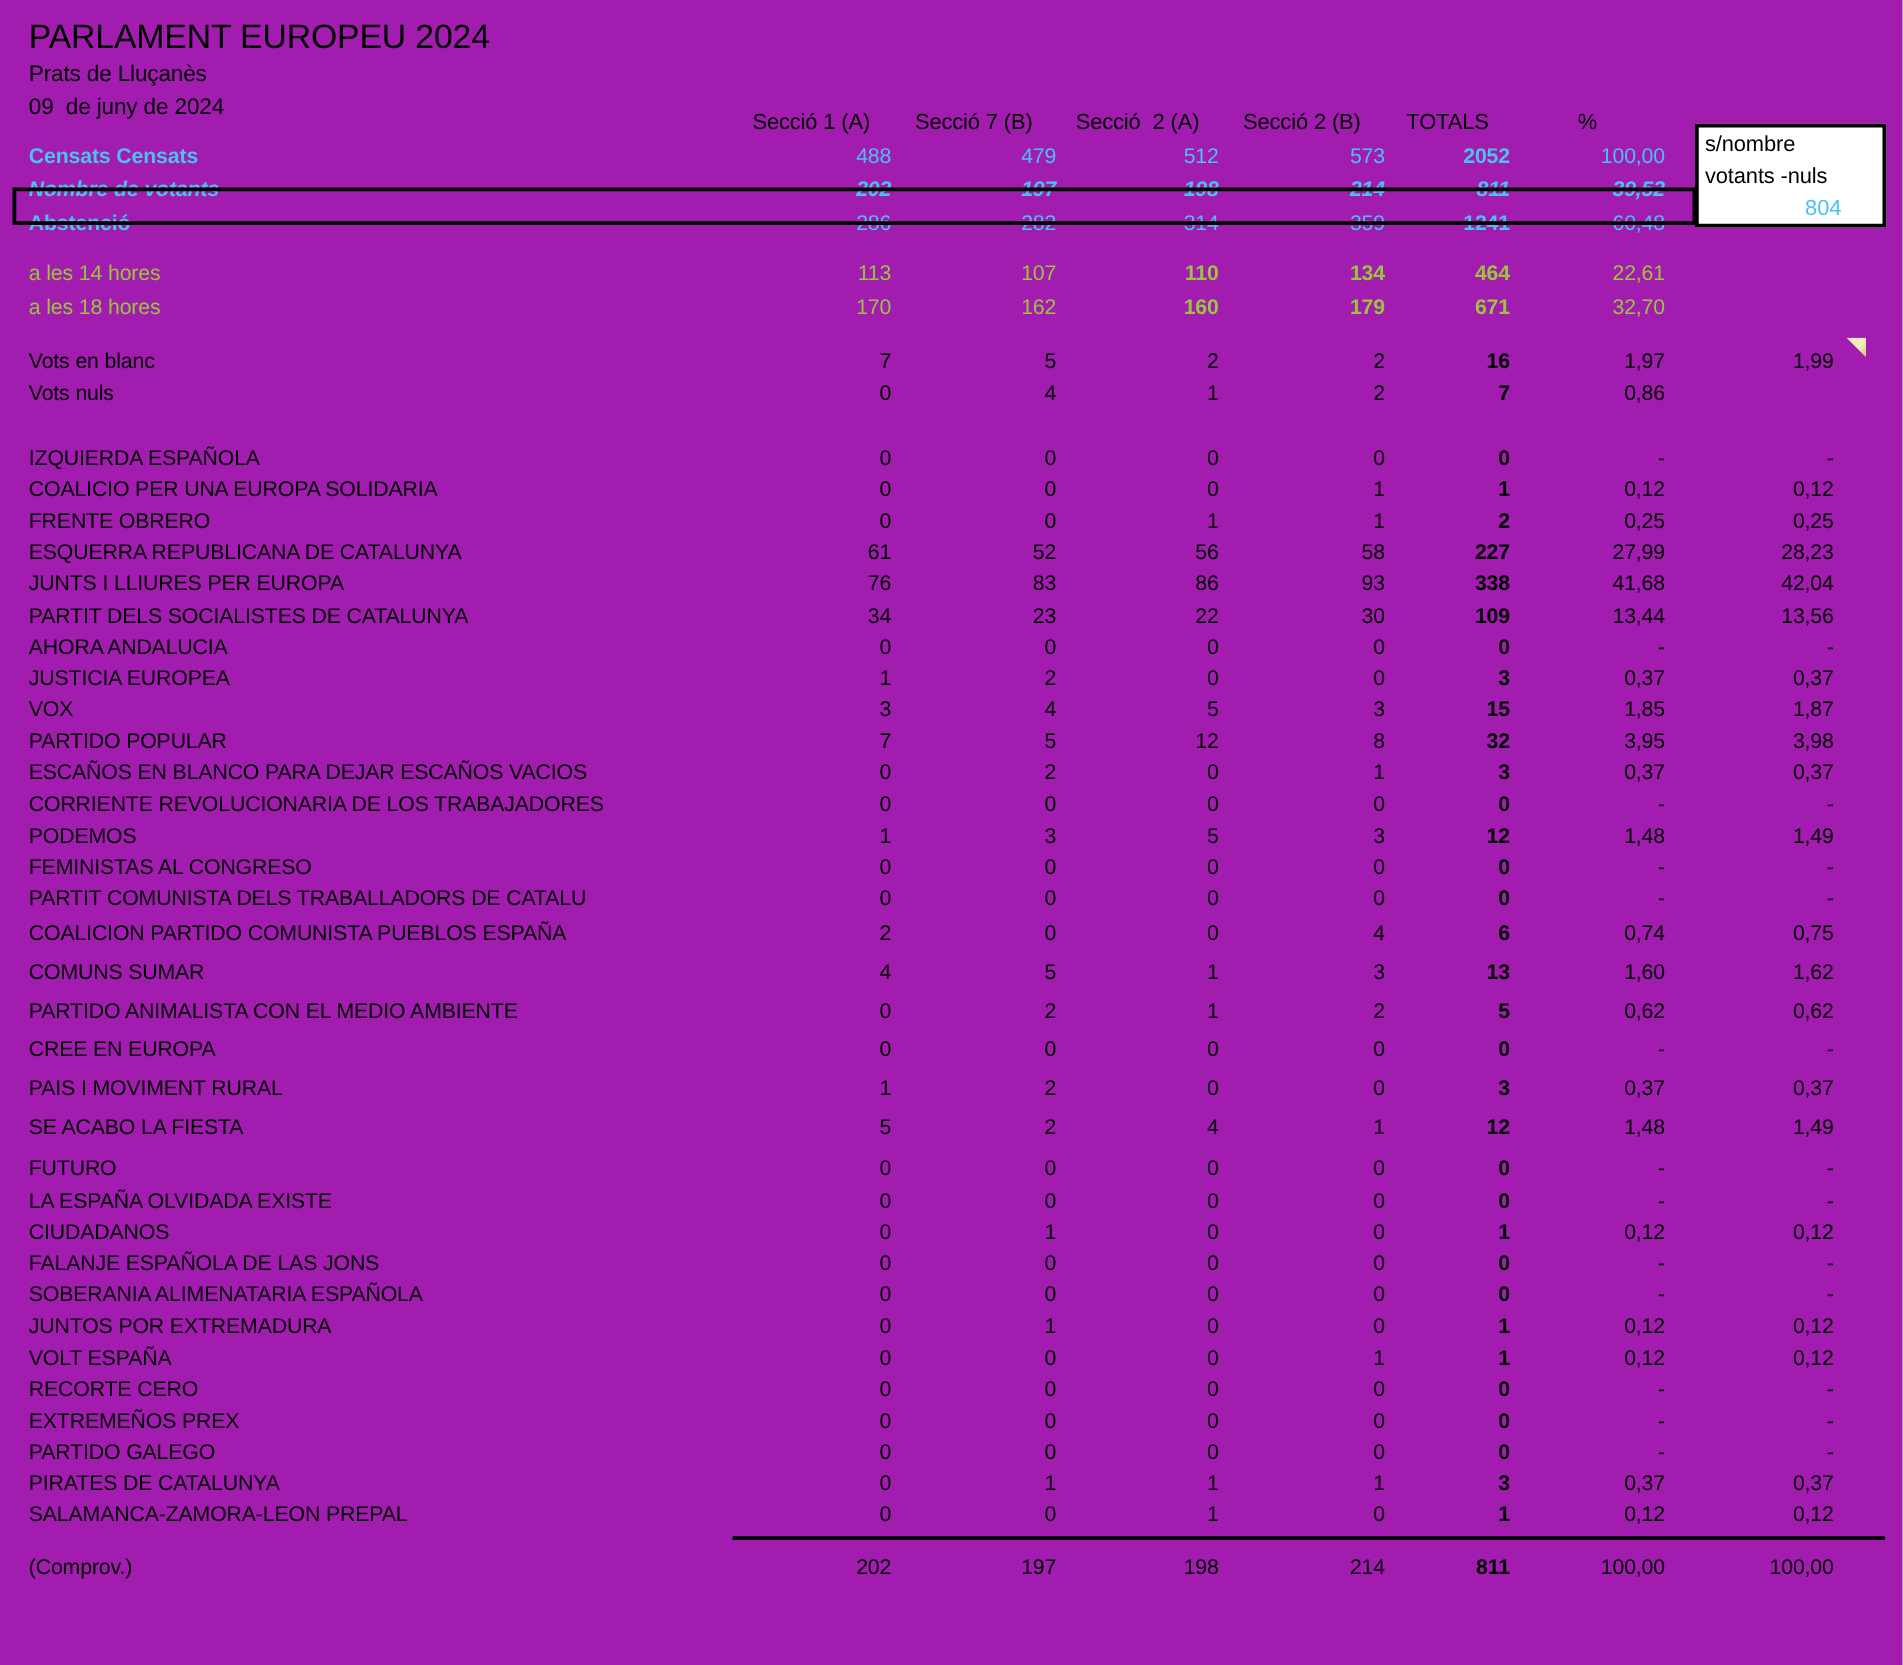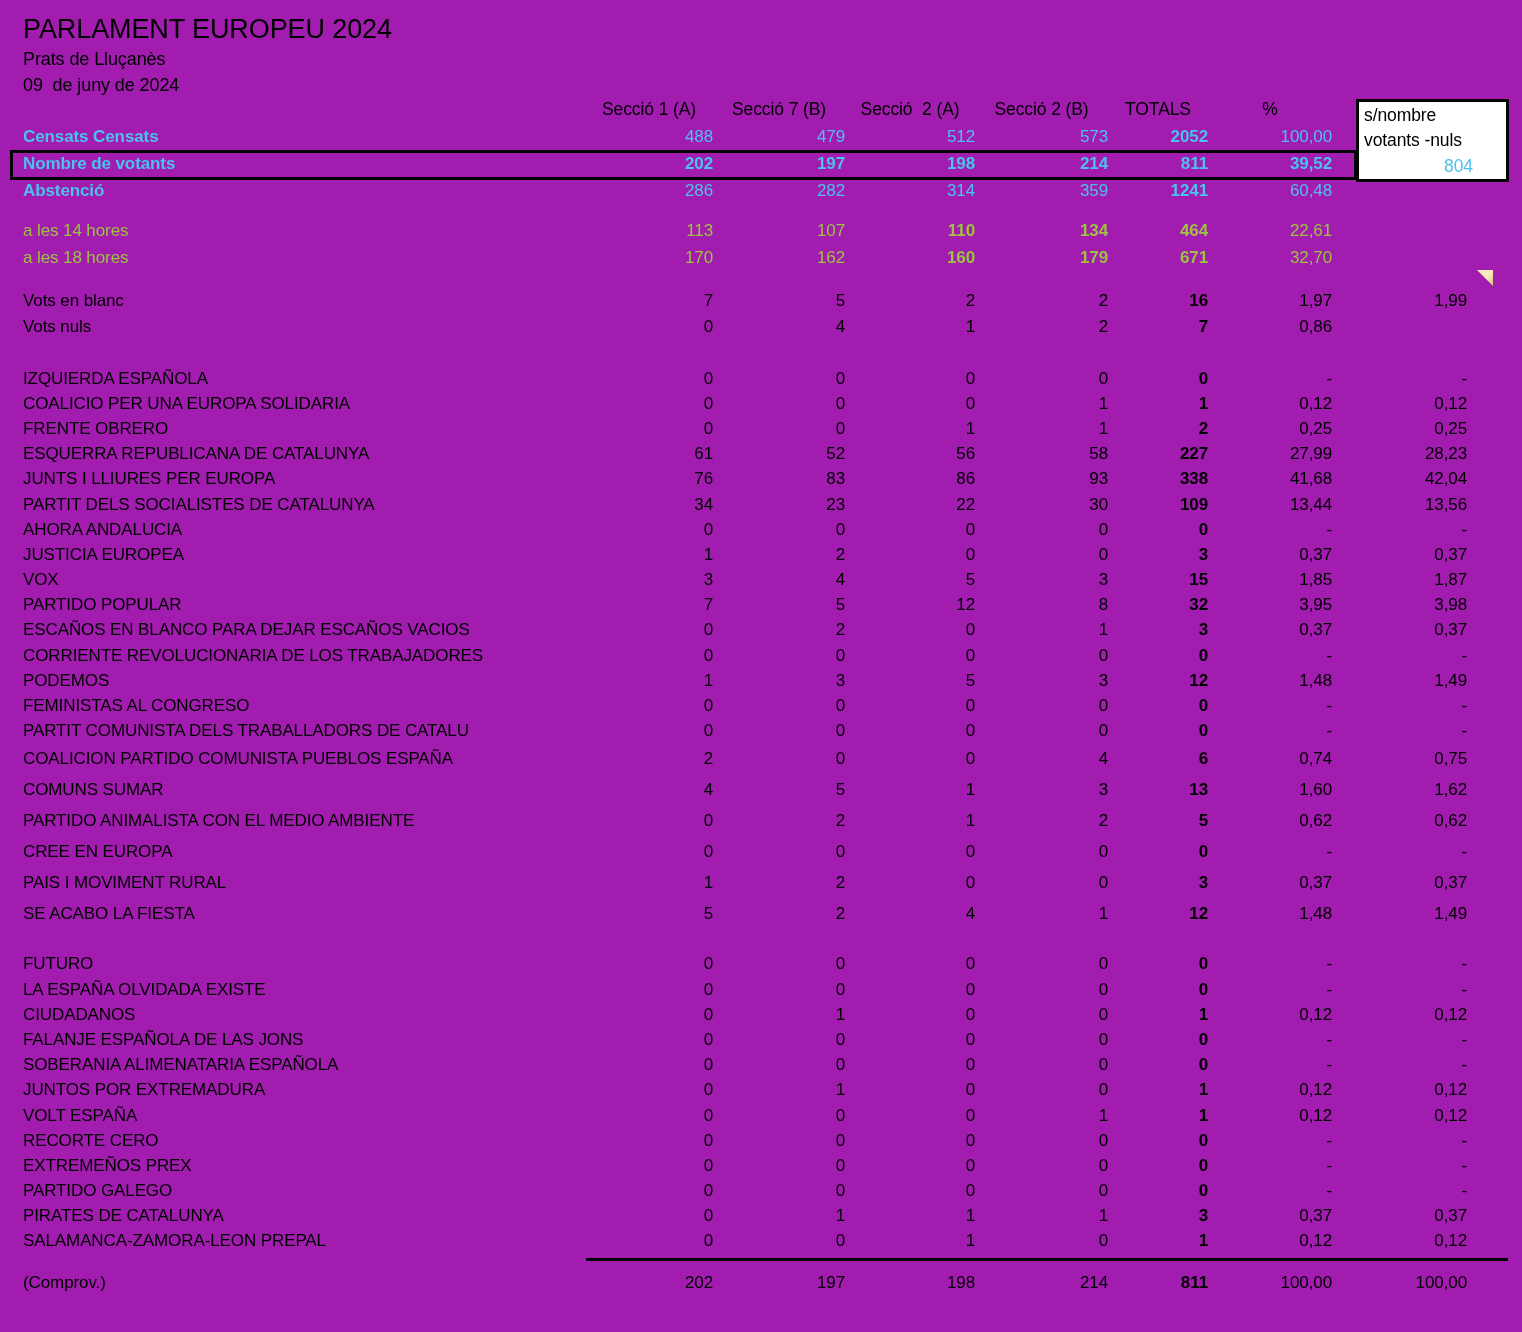--- a/index.html
+++ b/index.html
@@ -16,43 +16,43 @@
     background:#a21caf;
     overflow:hidden;
     color:#000;
     letter-spacing:-0.1px;
   }
   
   .title-block{position:absolute;left:23px;top:12px;}
   .title{font-size:27px;line-height:34px;font-weight:400;}
   .subtitle{font-size:18px;line-height:26px;white-space:pre;}
   
-  .table-flow{position:absolute;left:0;top:96px;width:1522px;}
+  .table-flow{position:absolute;left:0;top:84px;width:1522px;}
   .row{
     display:grid;
     grid-template-columns:562px 128px 132px 130px 133px 100px 124px 135px;
     padding-left:23px;
     height:25.2px;
     font-size:17px;
   }
   .row .cell{overflow:visible;white-space:nowrap;display:flex;align-items:center;}
   .row .label{justify-content:flex-start;}
   .row .num{justify-content:flex-end;text-align:right;}
   .row.h27{height:27px;}
   .row.h26{height:26px;}
   .row.tall{height:31px;}
-  .row.gap{margin-top:22px;}
+  .row.gap{margin-top:5px;}
   .row.hdr .cell{justify-content:center;white-space:pre;font-size:17.5px;}
   .row.hdr .c5{font-weight:400;}
   .row .c5{font-weight:700;}
   .row.blue{color:var(--blue);}
   .row.blue .label{font-weight:700;}
   .row.green{color:var(--green);}
   .row.green .c3,.row.green .c4{font-weight:700;}
-  .row.bold-all .cell{font-weight:700;}
+  .row.bold-all .cell{font-weight:700;font-style:italic;}
   .spacer{width:100%;}
   .sum-line{margin:4px 0 9px 586px;width:922px;height:3px;background:#000;}
   
   .votants-outline{
     position:absolute;left:10px;top:150px;width:1347px;height:30px;
     border:3px solid #000;pointer-events:none;
   }
   .side-box{
     position:absolute;left:1356px;top:99px;width:153px;height:83px;
     border:3px solid #000;background:#fff;

